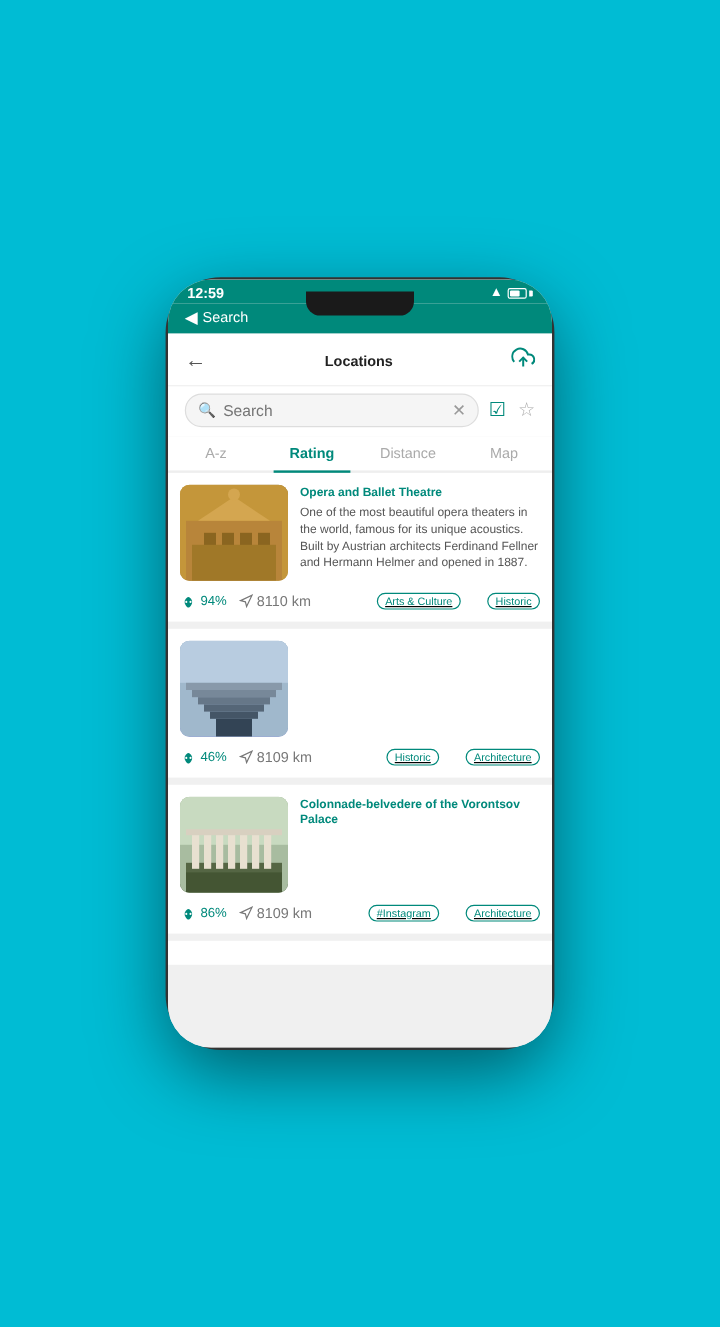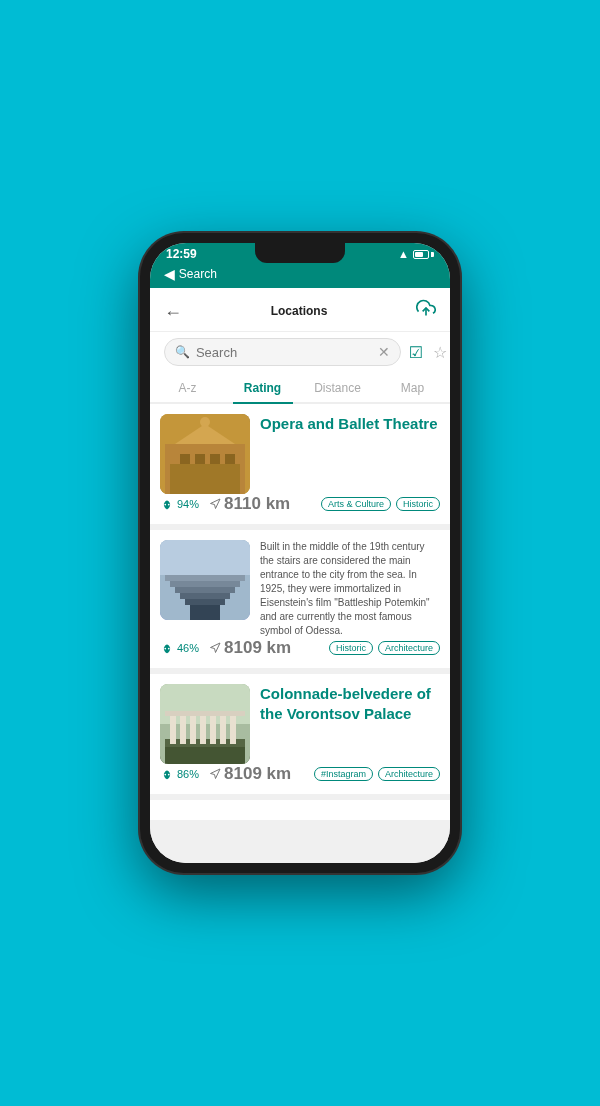--- a/index.html
+++ b/index.html
@@ -10,21 +10,20 @@
       justify-content: center;
       align-items: center;
       min-height: 100vh;
       font-family: -apple-system, BlinkMacSystemFont, 'Segoe UI', sans-serif;
     }
     .phone-frame {
       width: 320px;
       height: 640px;
       background: #1a1a1a;
       border-radius: 44px;
-      padding: 10px;
       box-shadow: 0 0 0 2px #333, 0 20px 60px rgba(0,0,0,0.5);
       position: relative;
     }
     .phone-screen {
       width: 100%;
       height: 100%;
       border-radius: 36px;
       overflow: hidden;
       background: #f0f0f0;
       display: flex;
@@ -175,57 +174,57 @@
       background: linear-gradient(135deg, #c4963a 0%, #a07828 40%, #8a6520 70%, #b8953a 100%);
     }
     .img-steps {
       background: linear-gradient(180deg, #b0c4d8 0%, #8899aa 30%, #6677aa 60%, #7788cc 100%);
     }
     .img-colonnade {
       background: linear-gradient(180deg, #c8d8c0 0%, #9aaa88 40%, #556644 70%, #334422 100%);
     }
     .card-text { flex: 1; }
     .card-title {
-      font-size: 15px;
+      font-size: 10px;
       font-weight: 700;
       color: #00897b;
       margin-bottom: 4px;
       line-height: 1.3;
     }
     .card-desc {
       font-size: 10px;
       color: #555;
       line-height: 1.4;
     }
     .card-footer {
       display: flex;
-      align-items: center;
-      margin-top: 0;
+      align-items: flex-start;
+      margin-top: 10px;
       gap: 10px;
     }
     .card-rating {
       display: flex;
       align-items: center;
       gap: 3px;
       font-size: 11px;
       color: #00897b;
     }
     .card-distance {
       display: flex;
       align-items: center;
       gap: 3px;
-      font-size: 17px;
+      font-size: 12px;
       color: #777;
-      font-weight: bold;
     }
     .card-tags {
       display: flex;
-      gap: 5px;
+      gap: 22px;
       flex-wrap: wrap;
       margin-left: auto;
+      text-decoration: underline;
     }
     .tag {
       font-size: 9px;
       color: #00897b;
       border: 1px solid #00897b;
       border-radius: 10px;
       padding: 1px 6px;
     }
     .tag.hashtag { color: #00897b; border-color: #00897b; }
     .battery-icon {
@@ -334,20 +333,21 @@
               <rect x="20" y="40" width="10" height="20" fill="#8a6520"></rect>
               <rect x="35" y="40" width="10" height="20" fill="#8a6520"></rect>
               <rect x="50" y="40" width="10" height="20" fill="#8a6520"></rect>
               <rect x="65" y="40" width="10" height="20" fill="#8a6520"></rect>
               <rect x="10" y="50" width="70" height="30" fill="#a07828"></rect>
               <circle cx="45" cy="8" r="5" fill="#d4a650"></circle>
             </svg>
           </div>
           <div class="card-text">
             <div class="card-title">Opera and Ballet Theatre</div>
+            <div class="card-desc">One of the most beautiful opera theaters in the world, famous for its unique acoustics. Built by Austrian architects Ferdinand Fellner and Hermann Helmer and opened in 1887.</div>
           </div>
         </div>
         <div class="card-footer">
           <div class="card-rating">
             <svg width="14" height="14" viewBox="0 0 24 24" fill="#00897b">
                 <path d="M7 11c1.1-3 3.5-5 5-5s3.9 2 5 5c.5 1.5.5 3 0 4.5-1.5 4-4 5.5-5 5.5s-3.5-1.5-5-5.5c-.5-1.5-.5-3 0-4.5z"></path>
                 <circle cx="9" cy="13" r="1.5" fill="white"></circle>
                 <circle cx="15" cy="13" r="1.5" fill="white"></circle>
               </svg>
             <span>94%</span>
@@ -373,21 +373,20 @@
               <rect x="0" y="0" width="90" height="35" fill="#b8cce0"></rect>
               <rect x="5" y="35" width="80" height="6" fill="#8899aa"></rect>
               <rect x="10" y="41" width="70" height="6" fill="#778899"></rect>
               <rect x="15" y="47" width="60" height="6" fill="#667788"></rect>
               <rect x="20" y="53" width="50" height="6" fill="#556677"></rect>
               <rect x="25" y="59" width="40" height="6" fill="#445566"></rect>
               <rect x="30" y="65" width="30" height="15" fill="#334455"></rect>
             </svg>
           </div>
           <div class="card-text">
-            <div class="card-desc">Built in the middle of the 19th century the stairs are considered the main entrance to the city from the sea. In 1925, they were immortalized in Eisenstein's film "Battleship Potemkin" and are currently the most famous symbol of Odessa.</div>
           </div>
         </div>
         <div class="card-footer">
           <div class="card-rating">
             <svg width="14" height="14" viewBox="0 0 24 24" fill="#00897b">
                 <path d="M7 11c1.1-3 3.5-5 5-5s3.9 2 5 5c.5 1.5.5 3 0 4.5-1.5 4-4 5.5-5 5.5s-3.5-1.5-5-5.5c-.5-1.5-.5-3 0-4.5z"></path>
                 <circle cx="9" cy="13" r="1.5" fill="white"></circle>
                 <circle cx="15" cy="13" r="1.5" fill="white"></circle>
               </svg>
             <span>46%</span>

